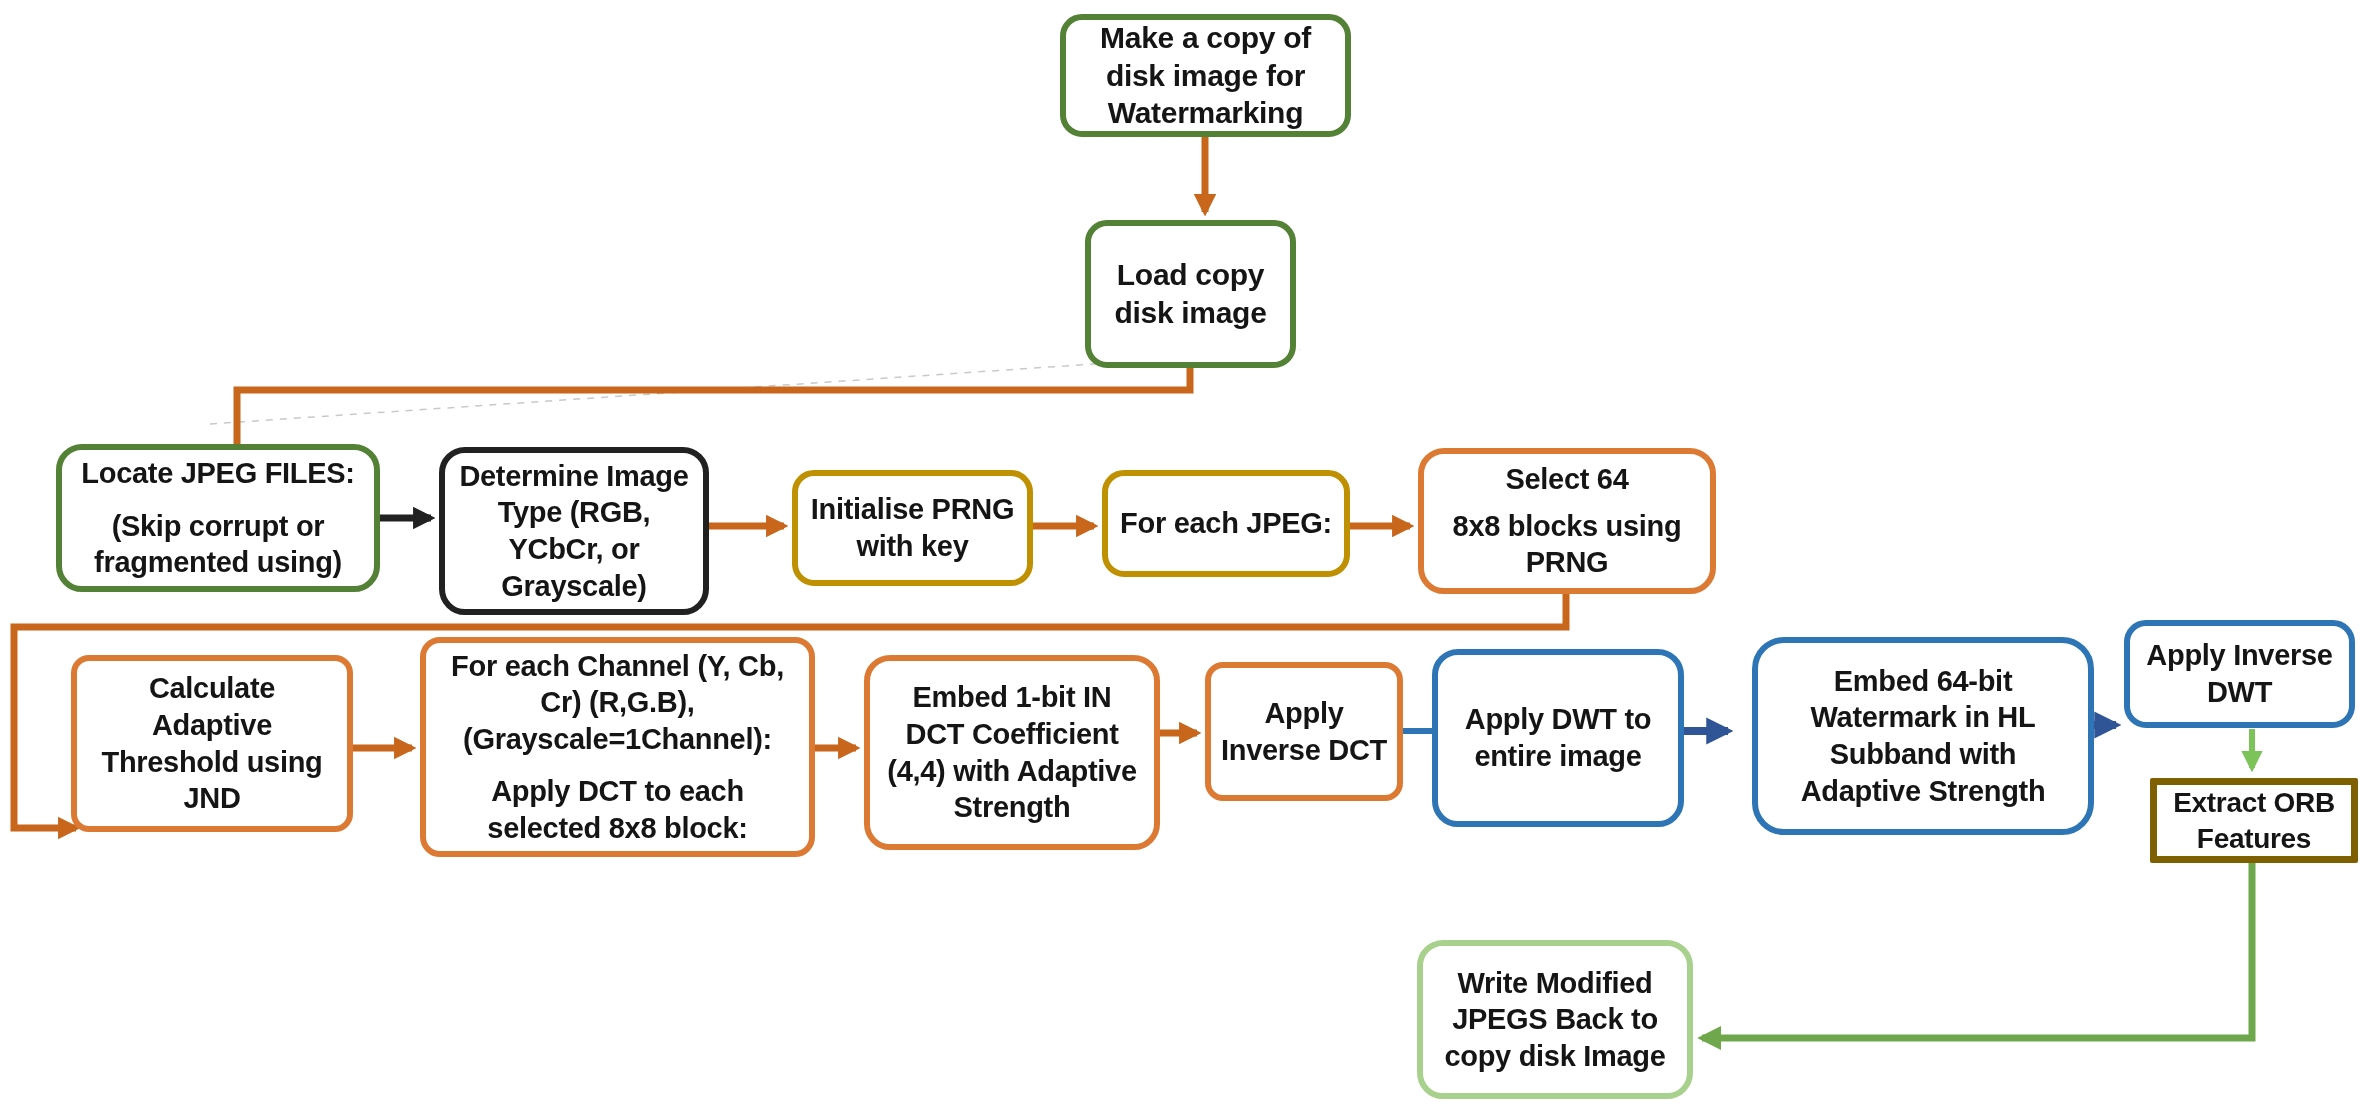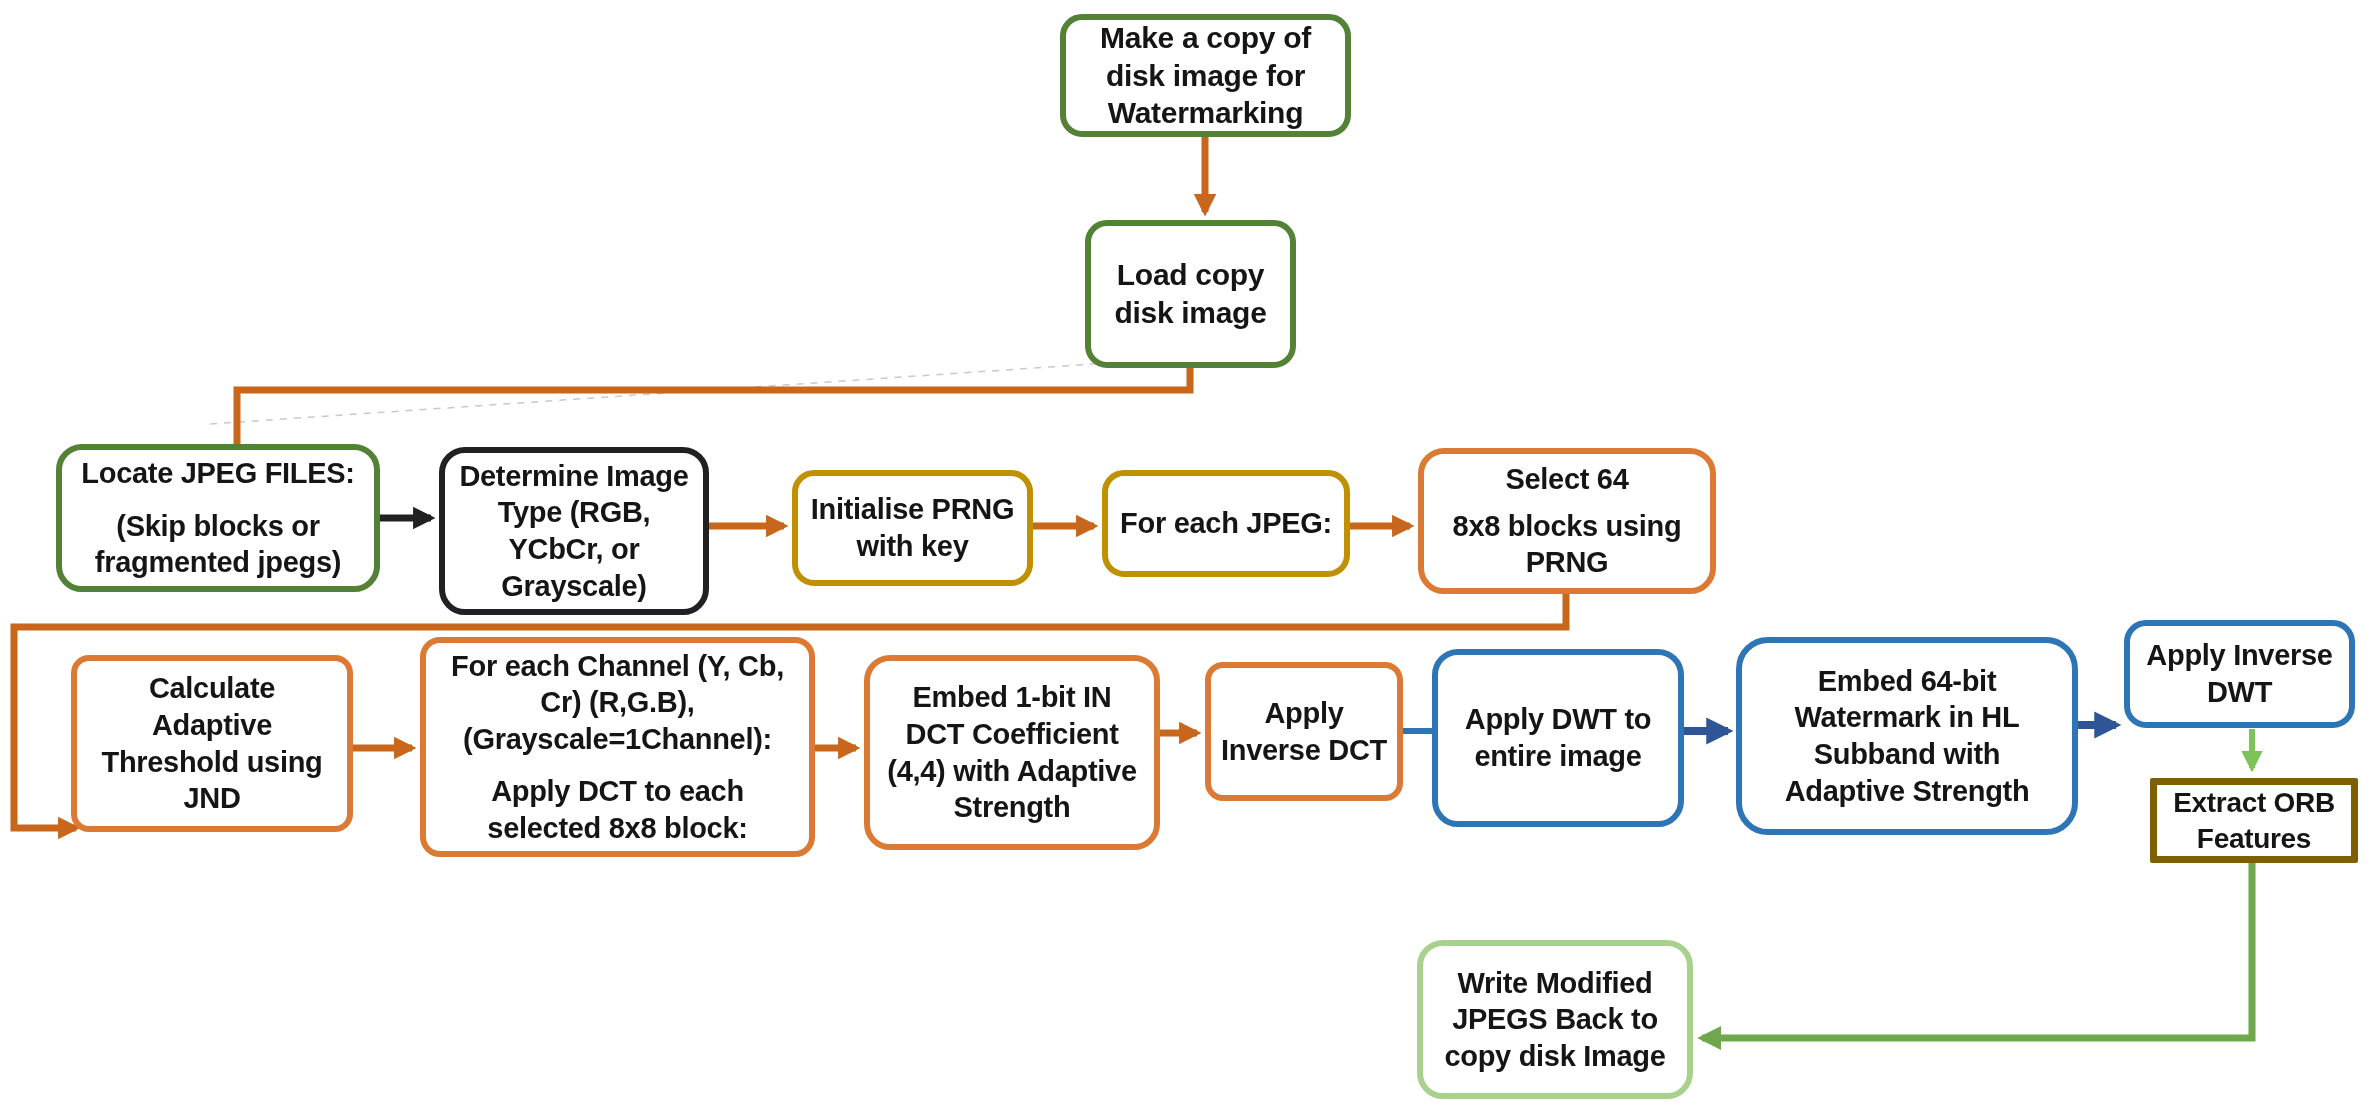--- a/index.html
+++ b/index.html
@@ -95,21 +95,21 @@
   <div class="node" id="n-make-copy" style="border-color: rgb(83, 129, 53);">
     <p>Make a copy of disk image for Watermarking</p>
   </div>
 
   <div class="node" id="n-load-copy" style="border-color: rgb(83, 129, 53);">
     <p>Load copy disk image</p>
   </div>
 
   <div class="node" id="n-locate-jpeg" style="border-color: rgb(83, 129, 53);">
     <p>Locate JPEG FILES:</p>
-    <p>(Skip blocks or fragmented jpegs)</p>
+    <p>(Skip corrupt or fragmented using)</p>
   </div>
 
   <div class="node" id="n-init-prng" style="border-color: rgb(191, 144, 0);">
     <p>Initialise PRNG with key</p>
   </div>
 
   <div class="node" id="n-determine" style="border-color: rgb(33, 33, 33);">
     <p>Determine Image Type (RGB, YCbCr, or Grayscale)</p>
   </div>
 
@@ -136,21 +136,21 @@
   </div>
 
   <div class="node" id="n-apply-idct" style="border-color: rgb(220, 122, 52);">
     <p>Apply Inverse DCT</p>
   </div>
 
   <div class="node" id="n-apply-dwt" style="border-color: rgb(46, 117, 182);">
     <p>Apply DWT to entire image</p>
   </div>
 
-  <div class="node" id="n-embed-64bit" style="border-color: rgb(46, 117, 182);">
+  <div class="node" id="n-embed-64bit" style="border-color: rgb(46, 117, 182); margin-left: 16px;">
     <p>Embed 64-bit Watermark in HL Subband with Adaptive Strength</p>
   </div>
 
   <div class="node" id="n-apply-idwt" style="border-color: rgb(46, 117, 182);">
     <p>Apply Inverse DWT</p>
   </div>
 
   <div class="node" id="n-extract-orb" style="border-color: rgb(127, 96, 0);">
     <p>Extract ORB Features</p>
   </div>

